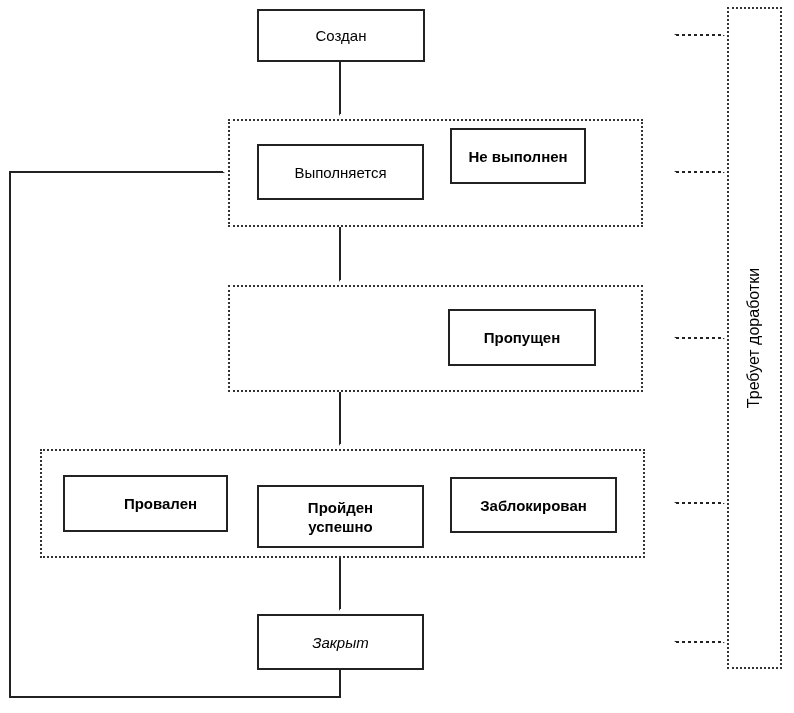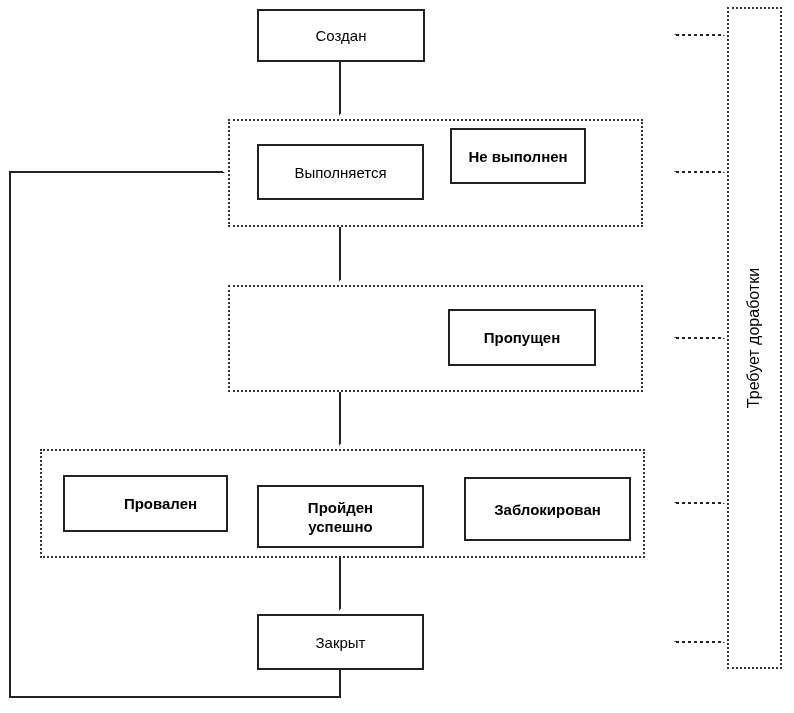--- a/index.html
+++ b/index.html
@@ -43,22 +43,22 @@
   }
   
   .n-created     { left: 257px; top:   9px; width: 168px; height: 53px; }
   .n-planned     { left: 257px; top: 144px; width: 167px; height: 56px; }
   .n-notexec     { left: 450px; top: 128px; width: 136px; height: 56px; }
   .n-inprogress  { left: 257px; top: 309px; width: 167px; height: 57px; }
   .n-skipped     { left: 440px; top: 309px; width: 148px; height: 57px; margin-left: 8px; }
   .n-failed      { left:  63px; top: 475px; width: 165px; height: 57px; padding-left: 30px; }
   .n-passed      { left: 257px; top: 473px; width: 167px; height: 63px; margin-top: 12px; }
   .n-passed span { display: inline-block; max-width: 92px; }
-  .n-blocked     { left: 464px; top: 477px; width: 167px; height: 64px; }
-  .n-closed      { left: 257px; top: 614px; width: 167px; height: 56px; }
+  .n-blocked     { left: 450px; top: 477px; width: 167px; height: 56px; }
+  .n-closed      { left: 257px; top: 614px; width: 167px; height: 56px; font-style: italic; }
   
   .g-row2   { left: 228px; top: 119px; width: 415px; height: 108px; }
   .g-row3   { left: 228px; top: 285px; width: 415px; height: 107px; }
   .g-row4   { left:  40px; top: 449px; width: 605px; height: 109px; }
   .g-rework { left: 727px; top:   7px; width:  55px; height: 662px; z-index: 1; }
   .rework-label {
     position: absolute;
     left: 727px; top: 7px;
     width: 55px; height: 662px;
     display: flex;

